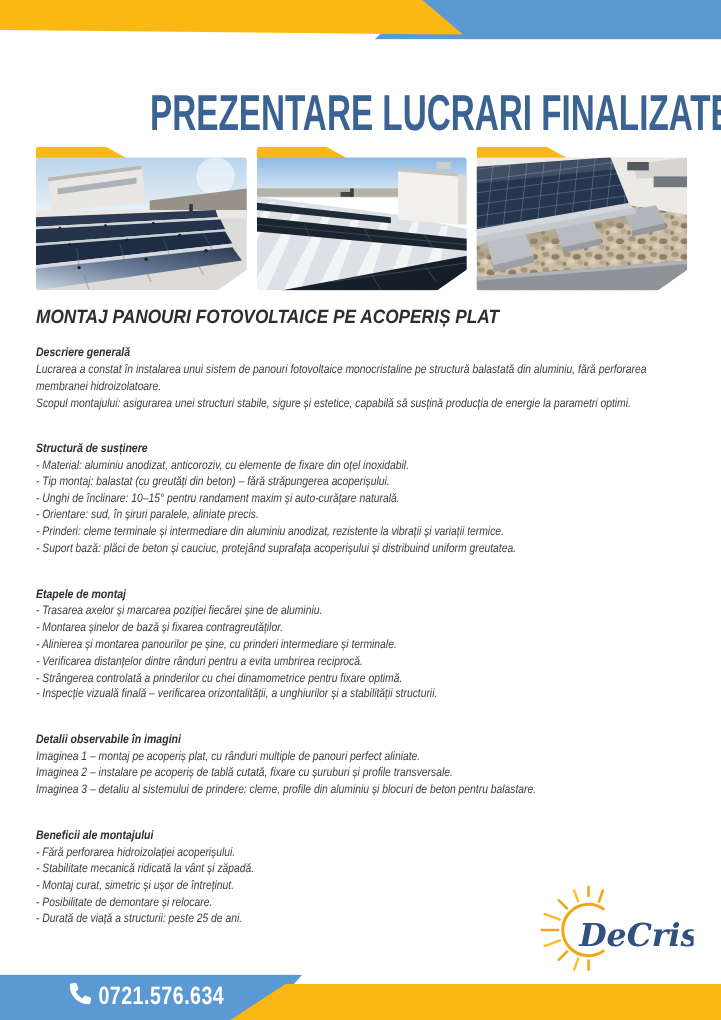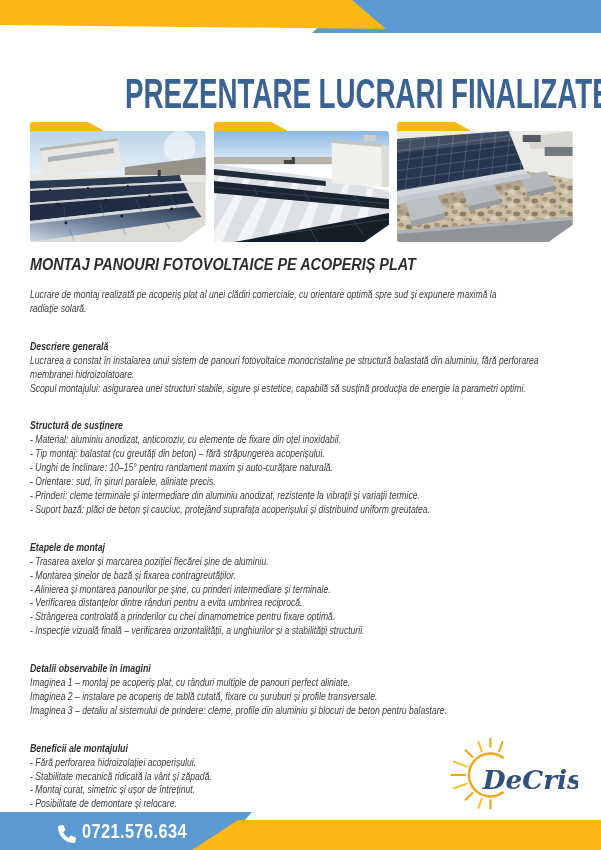--- a/index.html
+++ b/index.html
@@ -34,21 +34,21 @@
   .sec-h{margin:0;font-size:10.2px;font-weight:bold;line-height:13.9px;color:#2f2f2f;
     transform:scaleX(0.86);transform-origin:0 50%;white-space:nowrap;}
   .bl{margin:0;font-size:10.2px;line-height:13.9px;color:#3d3d3d;
     transform:scaleX(0.845);transform-origin:0 50%;white-space:nowrap;}
   
   .logo{position:absolute;left:438px;top:736px;width:140px;height:78px;}
   .logo svg{display:block;width:100%;height:100%;}
   
   .ribbon-bot-blue{position:absolute;top:812px;left:0;width:252px;height:38px;background:#5B99D3;
     clip-path:polygon(0 0,100% 0,218px 100%,0 100%);display:flex;align-items:center;}
-  .phone-wrap{display:flex;align-items:flex-end;margin-left:58px;}
+  .phone-wrap{display:flex;align-items:flex-start;margin-left:58px;}
   .phone-icon{width:18px;height:18px;margin-right:6px;}
   .phone-num{color:#ffffff;font-weight:bold;font-size:21px;letter-spacing:.5px;
     transform:scaleX(0.78);transform-origin:0 50%;white-space:nowrap;}
   .ribbon-bot-yellow{position:absolute;top:820px;left:192px;width:409px;height:30px;background:#FBB813;
     clip-path:polygon(46px 0,100% 0,100% 100%,0 100%);}
 </style>
 </head>
 <body>
 
 <div class="page">
@@ -203,24 +203,20 @@
       </div>
       <div class="corner-cut"></div>
     </div>
 
   </div>
 
   <div class="text-col">
     <h2 class="main-heading">MONTAJ PANOURI FOTOVOLTAICE PE ACOPERIȘ PLAT</h2>
     <div>
         <section class="sec">
-          <p class="bl">Lucrare de montaj realizată pe acoperiș plat al unei clădiri comerciale, cu orientare optimă spre sud și expunere maximă la</p>
-          <p class="bl">radiație solară.</p>
-        </section>
-        <section class="sec">
           <h3 class="sec-h">Descriere generală</h3>
           <p class="bl">Lucrarea a constat în instalarea unui sistem de panouri fotovoltaice monocristaline pe structură balastată din aluminiu, fără perforarea</p>
           <p class="bl">membranei hidroizolatoare.</p>
           <p class="bl">Scopul montajului: asigurarea unei structuri stabile, sigure și estetice, capabilă să susțină producția de energie la parametri optimi.</p>
         </section>
         <section class="sec">
           <h3 class="sec-h">Structură de susținere</h3>
           <p class="bl">- Material: aluminiu anodizat, anticoroziv, cu elemente de fixare din oțel inoxidabil.</p>
           <p class="bl">- Tip montaj: balastat (cu greutăți din beton) – fără străpungerea acoperișului.</p>
           <p class="bl">- Unghi de înclinare: 10–15° pentru randament maxim și auto-curățare naturală.</p>

